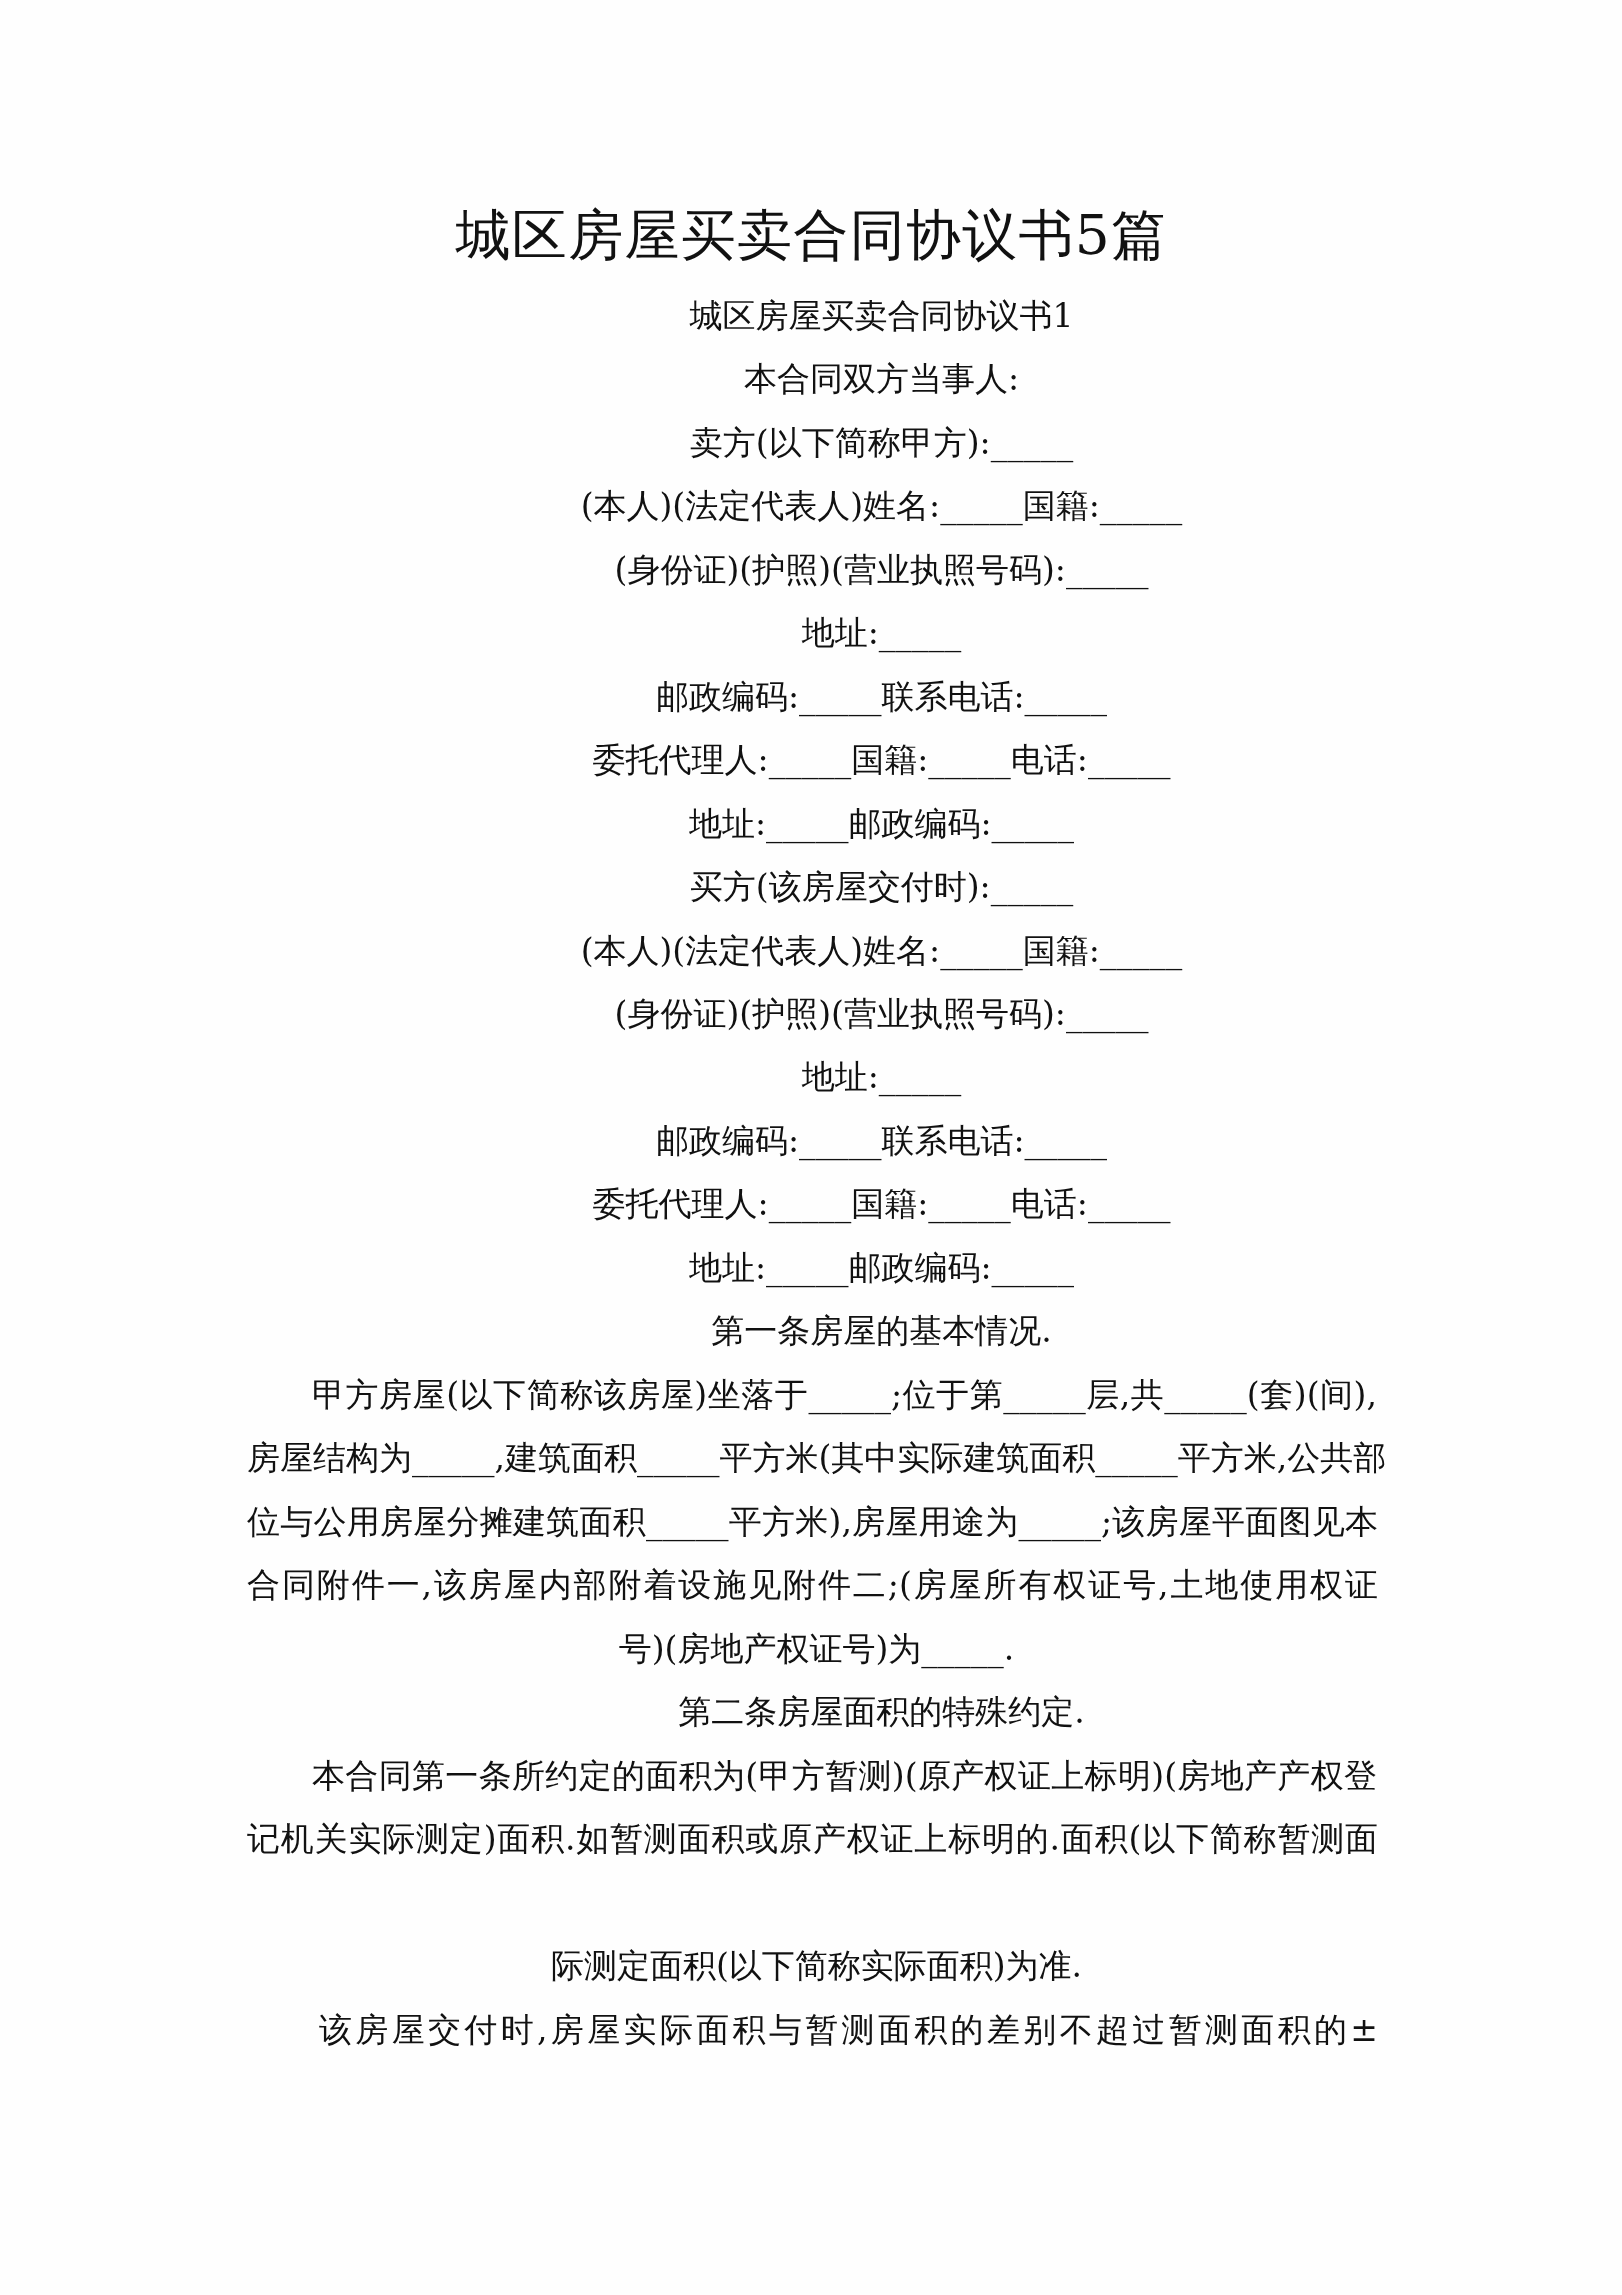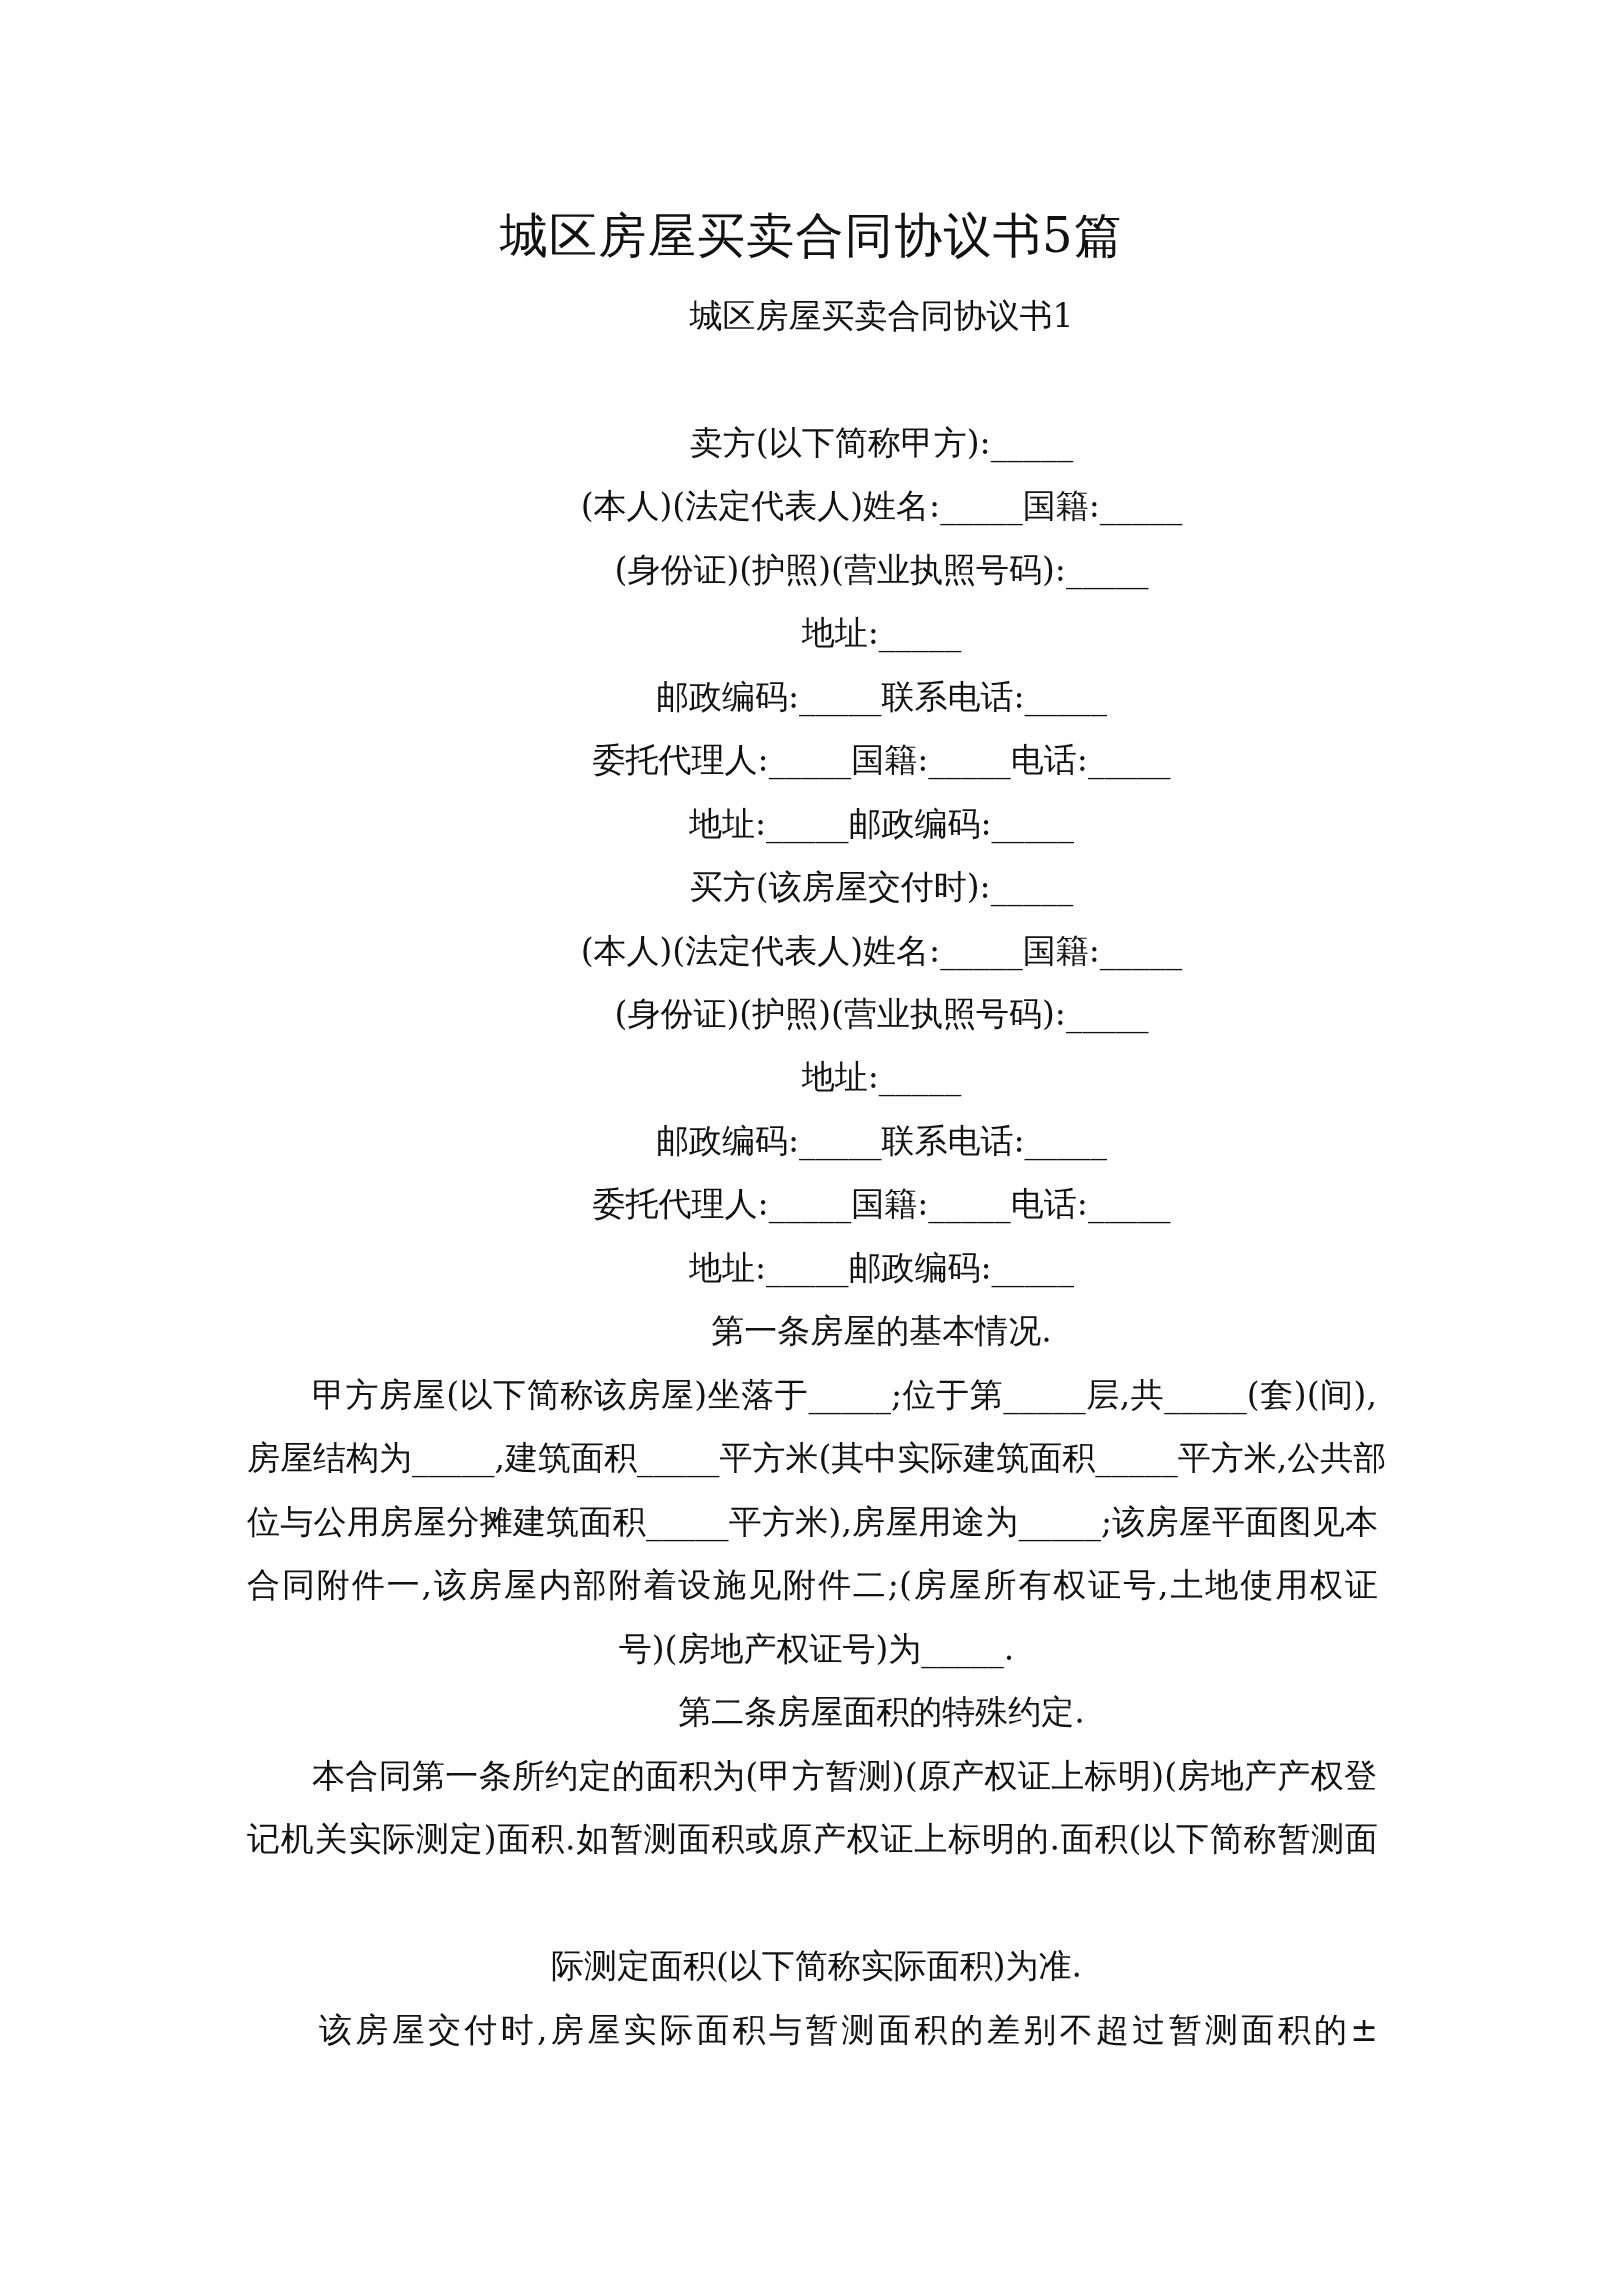--- a/index.html
+++ b/index.html
@@ -1,35 +1,36 @@
 <!DOCTYPE html>
 <html style="font-size:10.5px"><head>
 <meta charset="utf-8">
 <style>
   html, body { margin: 0; padding: 0; background: #ffffff; }
   body { width: 1623px; height: 2295px; position: relative; overflow: hidden;
          font-family: "DejaVu Serif", "Liberation Serif", serif; color: #111111; }
   .page { position: absolute; left: 0; top: 0; width: 1623px; height: 2295px; background: #fefefe; }
   .title { position: absolute; left: 0; top: 196px; width: 1623px; text-align: center;
-           font-size: 48px; line-height: 79px; letter-spacing: 1.3px; font-weight: normal; }
+           font-size: 55px; line-height: 79px; letter-spacing: 1.3px; font-weight: normal; }
   .line { position: absolute; left: 247px; width: 1139px; font-size: 33px; line-height: 39px;
           white-space: nowrap; letter-spacing: 0px; text-align: center; }
   .indent { left: 312px; }
   .indent2 { left: 319px; }
   .justify { text-align: justify; text-align-last: justify; width: 1131px; }
 </style>
 </head>
 <body>
 
 <div class="page">
 
   <div class="title">城区房屋买卖合同协议书5篇</div>
 
   <div class="line indent" style="top:296px">城区房屋买卖合同协议书1</div>
 
+  <div class="line indent" style="top:359px">本合同双方当事人:</div>
   <div class="line indent" style="top:423px">卖方(以下简称甲方):_____</div>
   <div class="line indent" style="top:486px">(本人)(法定代表人)姓名:_____国籍:_____</div>
   <div class="line indent" style="top:550px">(身份证)(护照)(营业执照号码):_____</div>
   <div class="line indent" style="top:613px">地址:_____</div>
   <div class="line indent" style="top:677px">邮政编码:_____联系电话:_____</div>
   <div class="line indent" style="top:740px">委托代理人:_____国籍:_____电话:_____</div>
   <div class="line indent" style="top:804px">地址:_____邮政编码:_____</div>
   <div class="line indent" style="top:867px">买方(该房屋交付时):_____</div>
   <div class="line indent" style="top:931px">(本人)(法定代表人)姓名:_____国籍:_____</div>
   <div class="line indent" style="top:994px">(身份证)(护照)(营业执照号码):_____</div>

